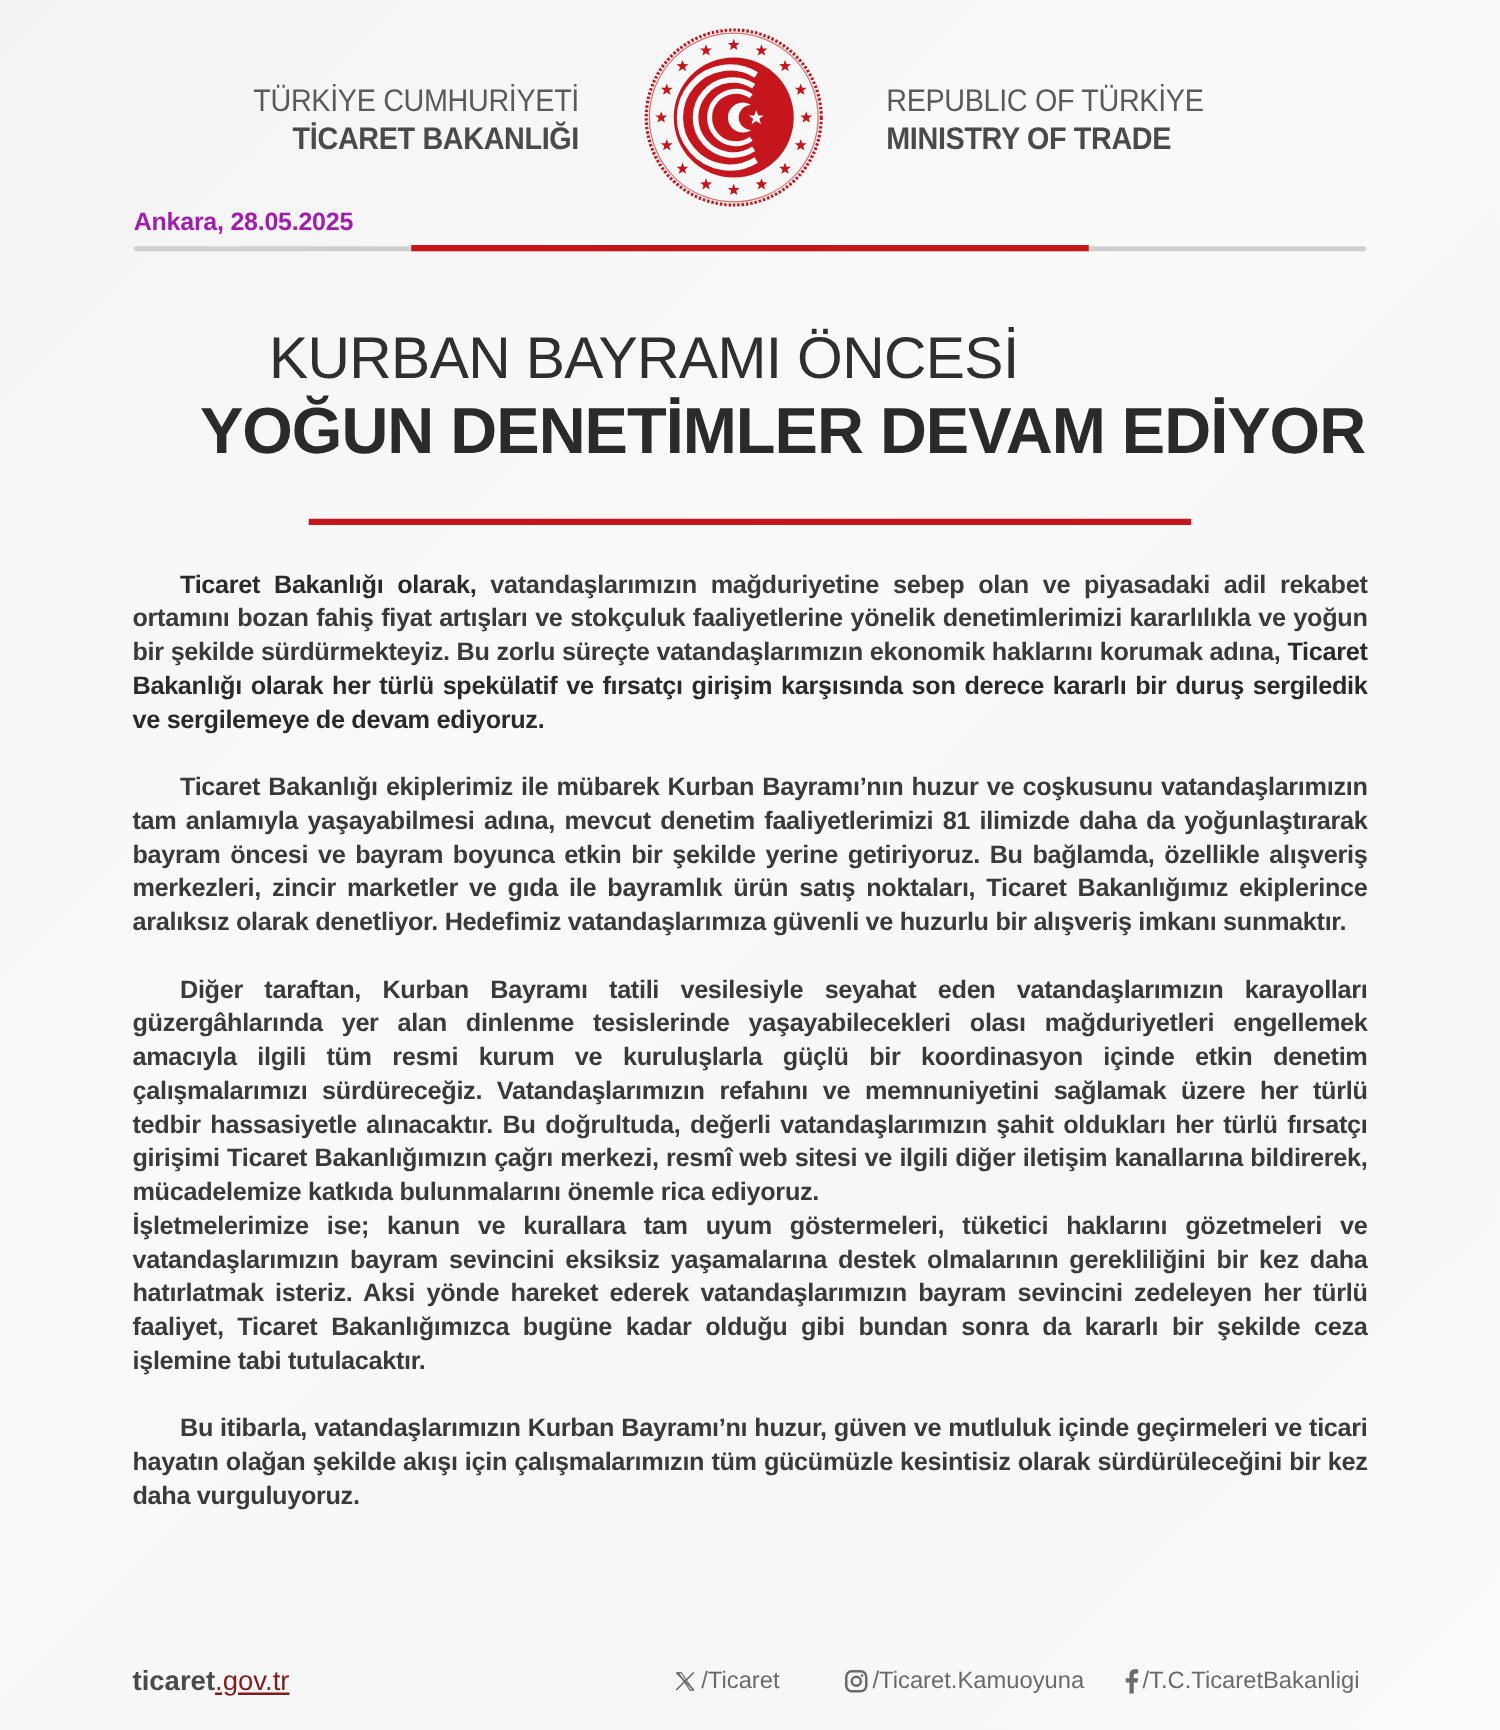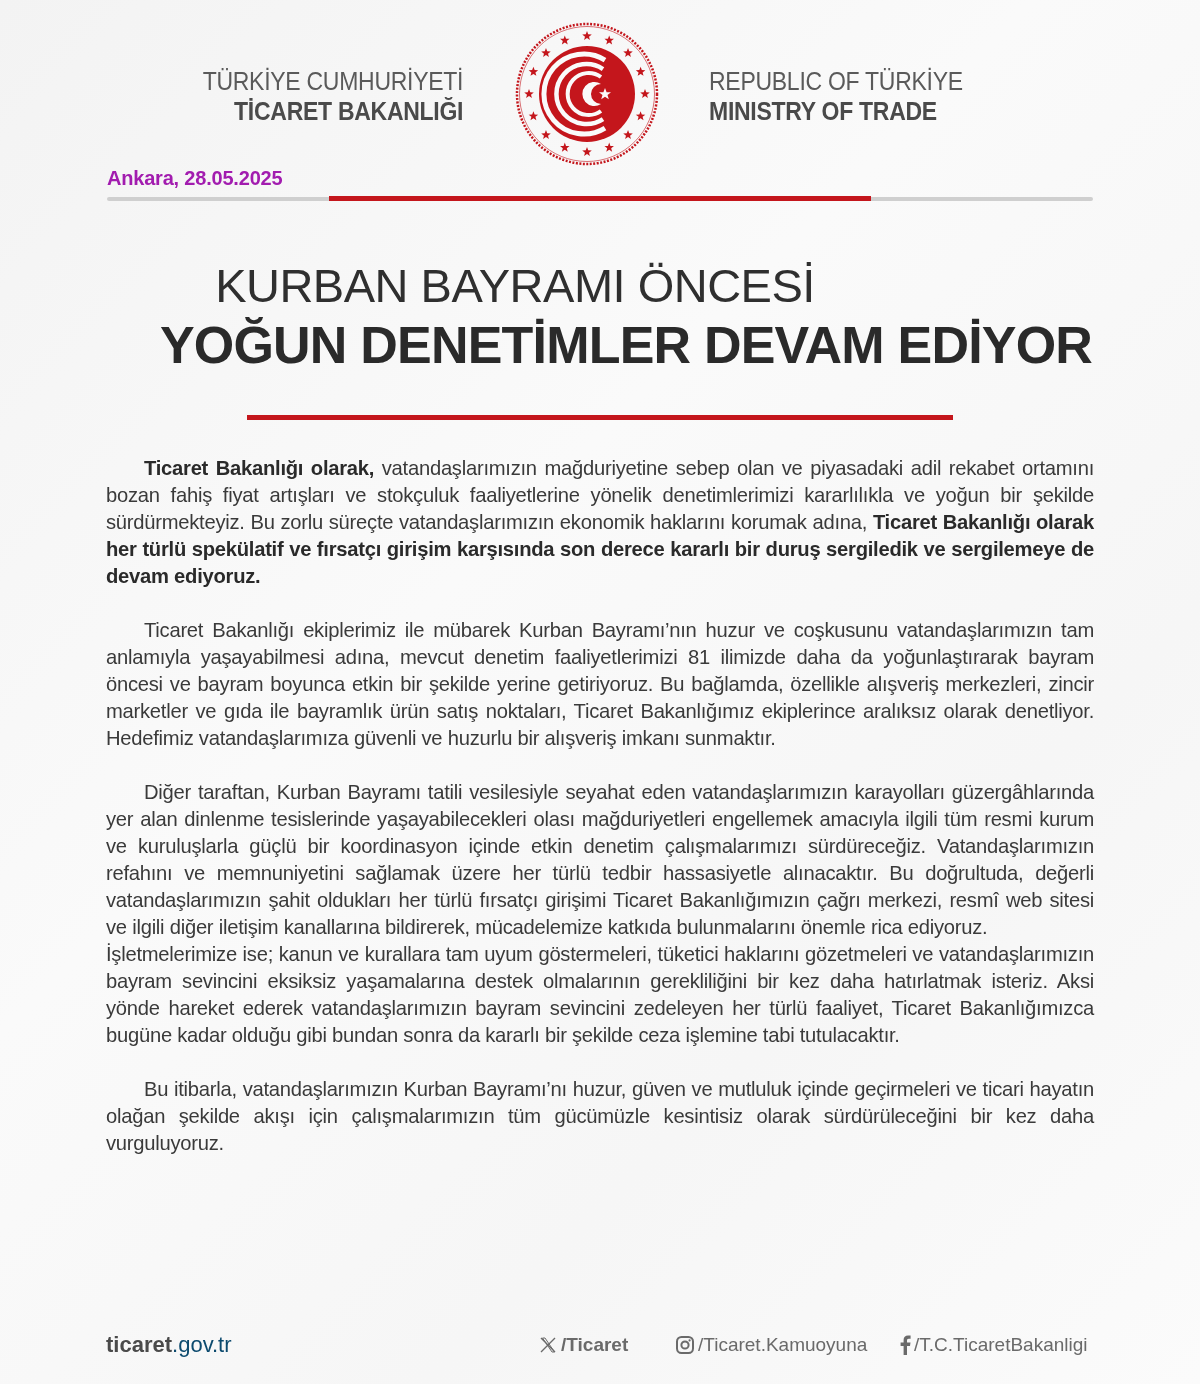--- a/index.html
+++ b/index.html
@@ -25,33 +25,33 @@
 
   .rule-gray { left: 107px; top: 197px; width: 986px; height: 4px; background: #cfcfcf; border-radius: 2px; }
   .rule-red { left: 329px; top: 196px; width: 542px; height: 5px; background: #c4161c; }
 
   
   .title1 { left: 0; width: 1030px; top: 258px; text-align: center; font-size: 47px; color: #2f2f2f; letter-spacing: -0.5px; font-weight: normal; }
   .title2 { left: 0; width: 1200px; top: 315px; text-align: center; font-size: 52px; color: #2a2a2a; font-weight: bold; letter-spacing: -0.8px; padding-left: 26px; }
   .title-rule { left: 247px; top: 415px; width: 706px; height: 5px; background: #c4161c; }
 
   
-  .body-text { left: 106px; width: 988px; top: 455px; font-size: 20.2px; line-height: 27px; color: #3a3a3a; text-align: justify; letter-spacing: -0.25px; }
+  .body-text { left: 106px; width: 988px; top: 455px; font-size: 20.2px; line-height: 27px; color: #3a3a3a; text-align: justify; letter-spacing: -0.25px; font-weight: bold; }
   .body-text p { margin: 0 0 27px 0; text-indent: 38px; }
   .body-text p.noindent { text-indent: 0; }
   .body-text p.tight { margin-bottom: 0; }
   .body-text b { color: #2a2a2a; }
 
   
   .site { left: 106px; top: 1332px; font-size: 22px; color: #4a4a4a; }
   .site b { font-weight: bold; }
-  .site span.light { font-weight: normal; color: #0c4a6e; }
+  .site span.light { font-weight: normal; color: #7f1d1d; text-decoration: underline; }
   .social { top: 1334px; font-size: 19px; color: #6a6a6a; display: flex; align-items: center; gap: 3px; white-space: nowrap; }
   .social svg { display: block; }
-  .social-x { left: 538px; font-weight: bold; }
+  .social-x { left: 538px; }
   .social-ig { left: 675px; }
   .social-fb { left: 899px; }
 </style>
 </head>
 <body>
 
 <div class="abs org-left">
   <div class="org-line1">TÜRKİYE CUMHURİYETİ</div>
   <div class="org-line2">TİCARET BAKANLIĞI</div>
 </div>

